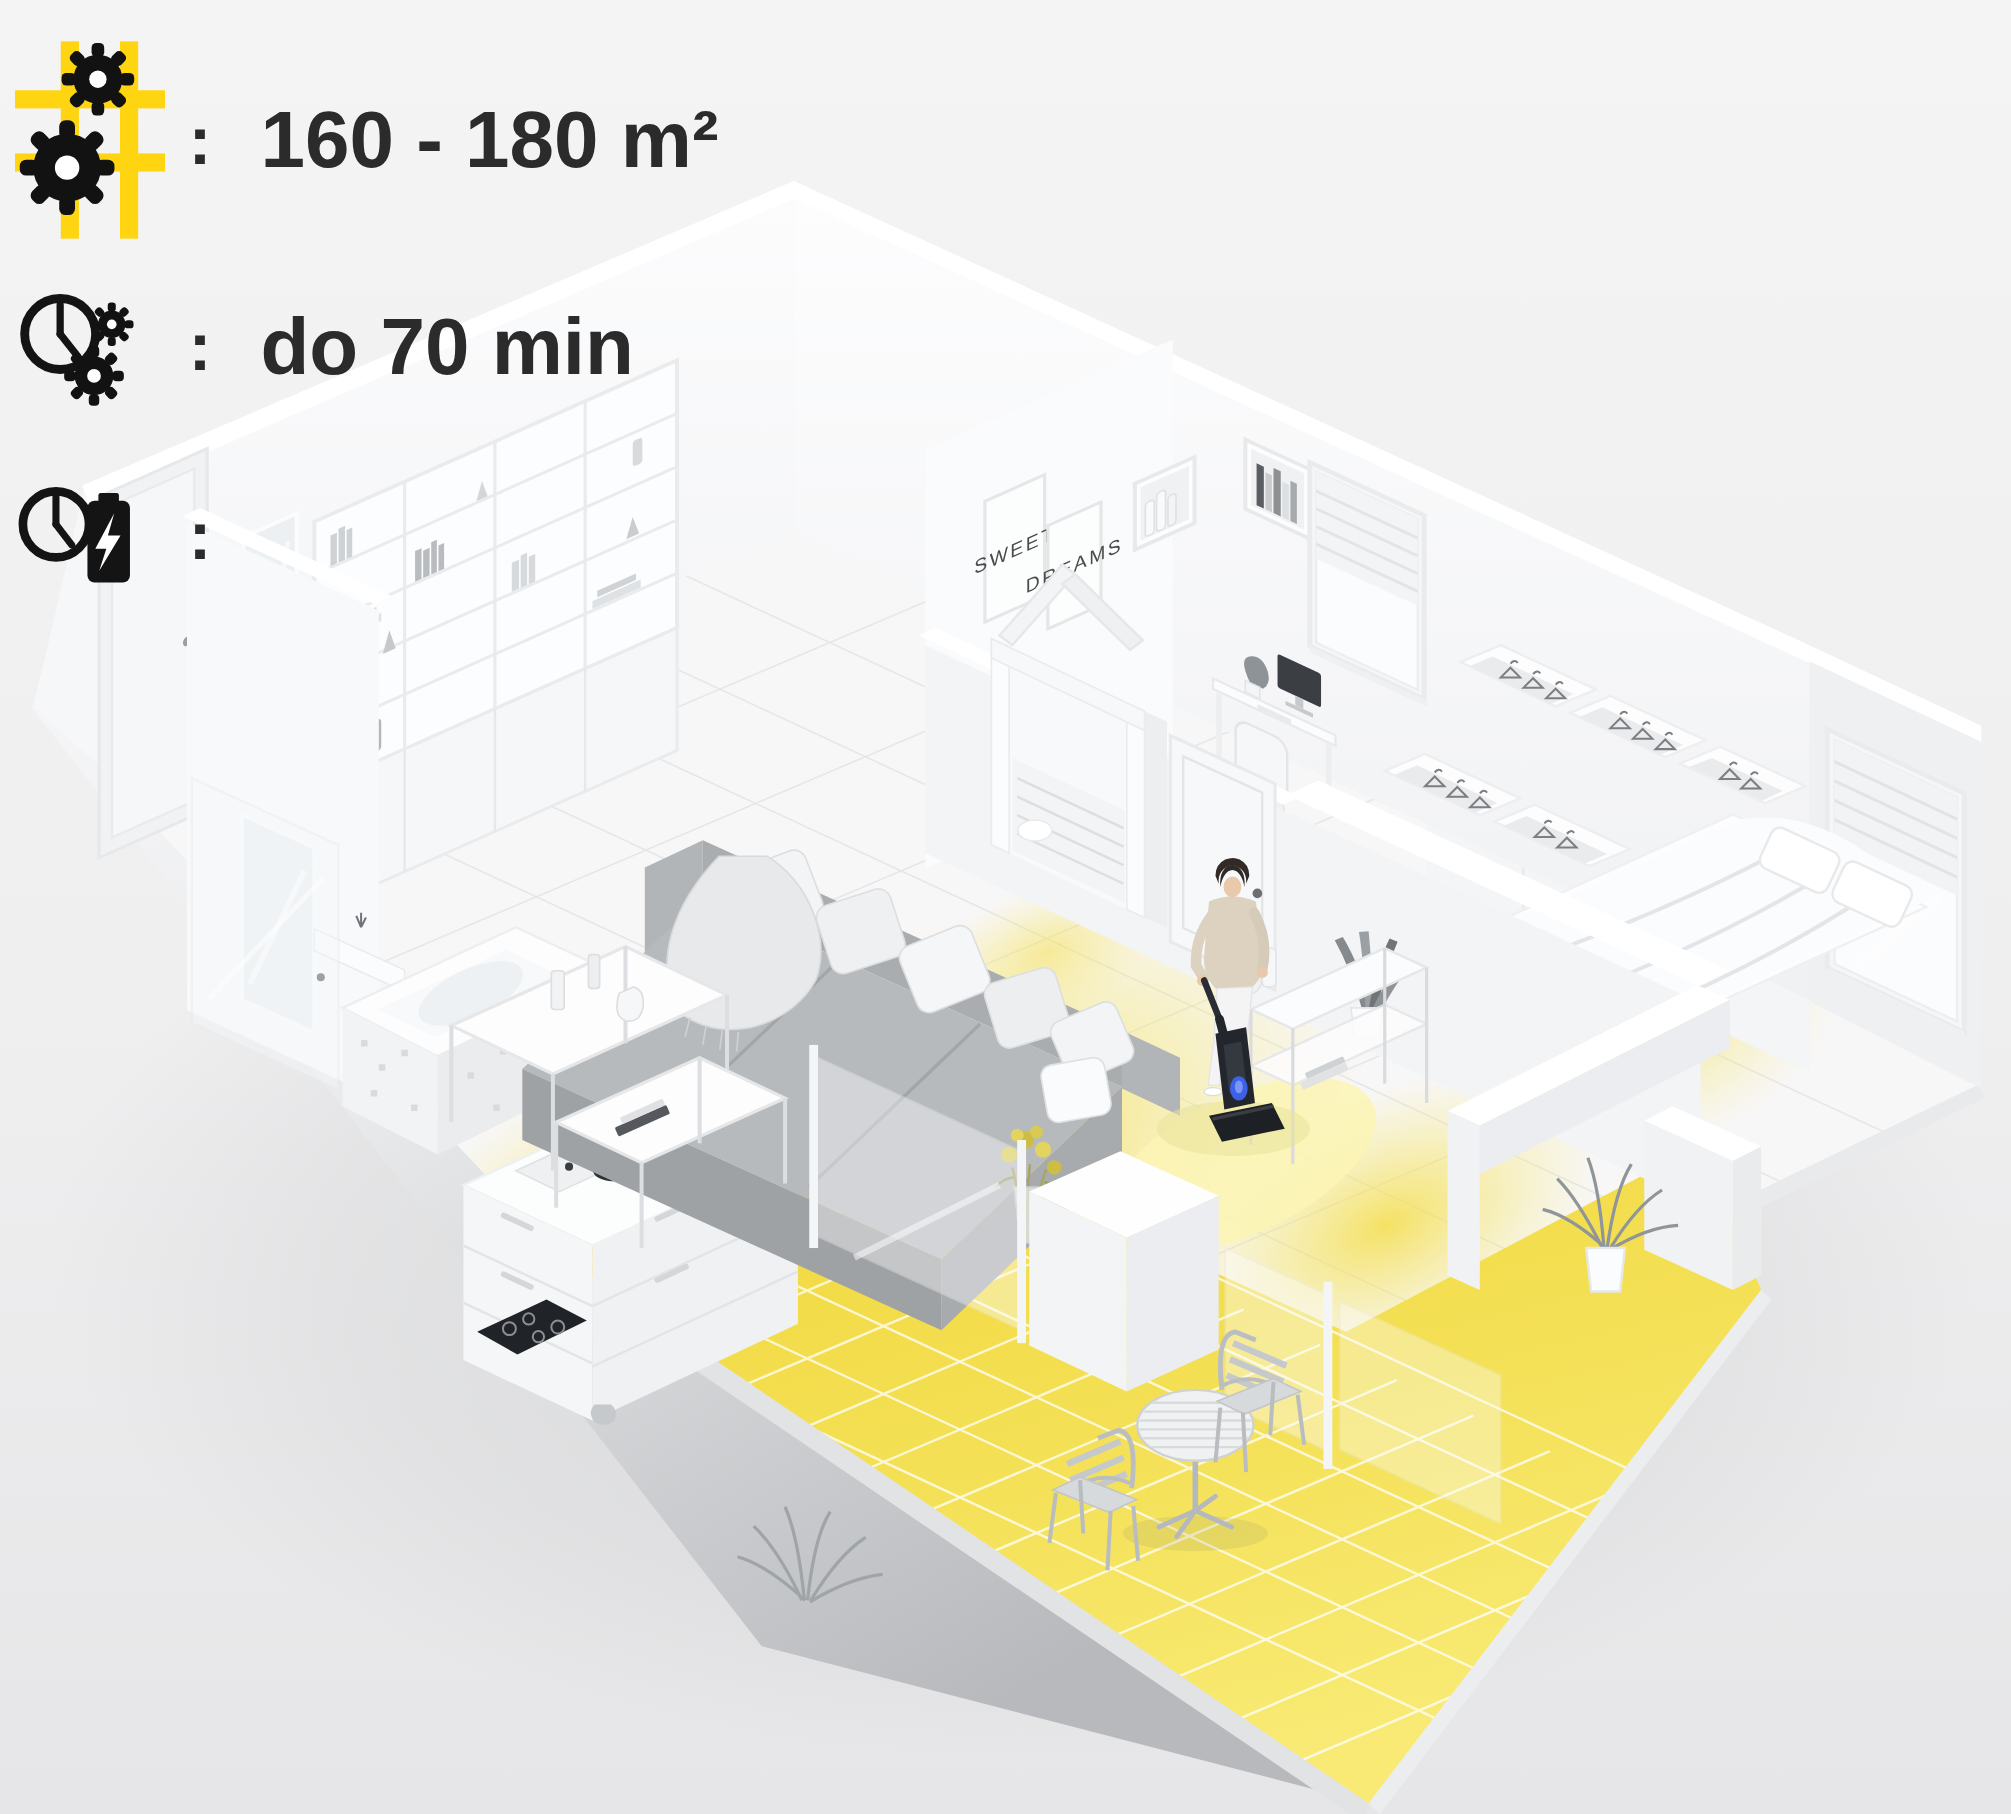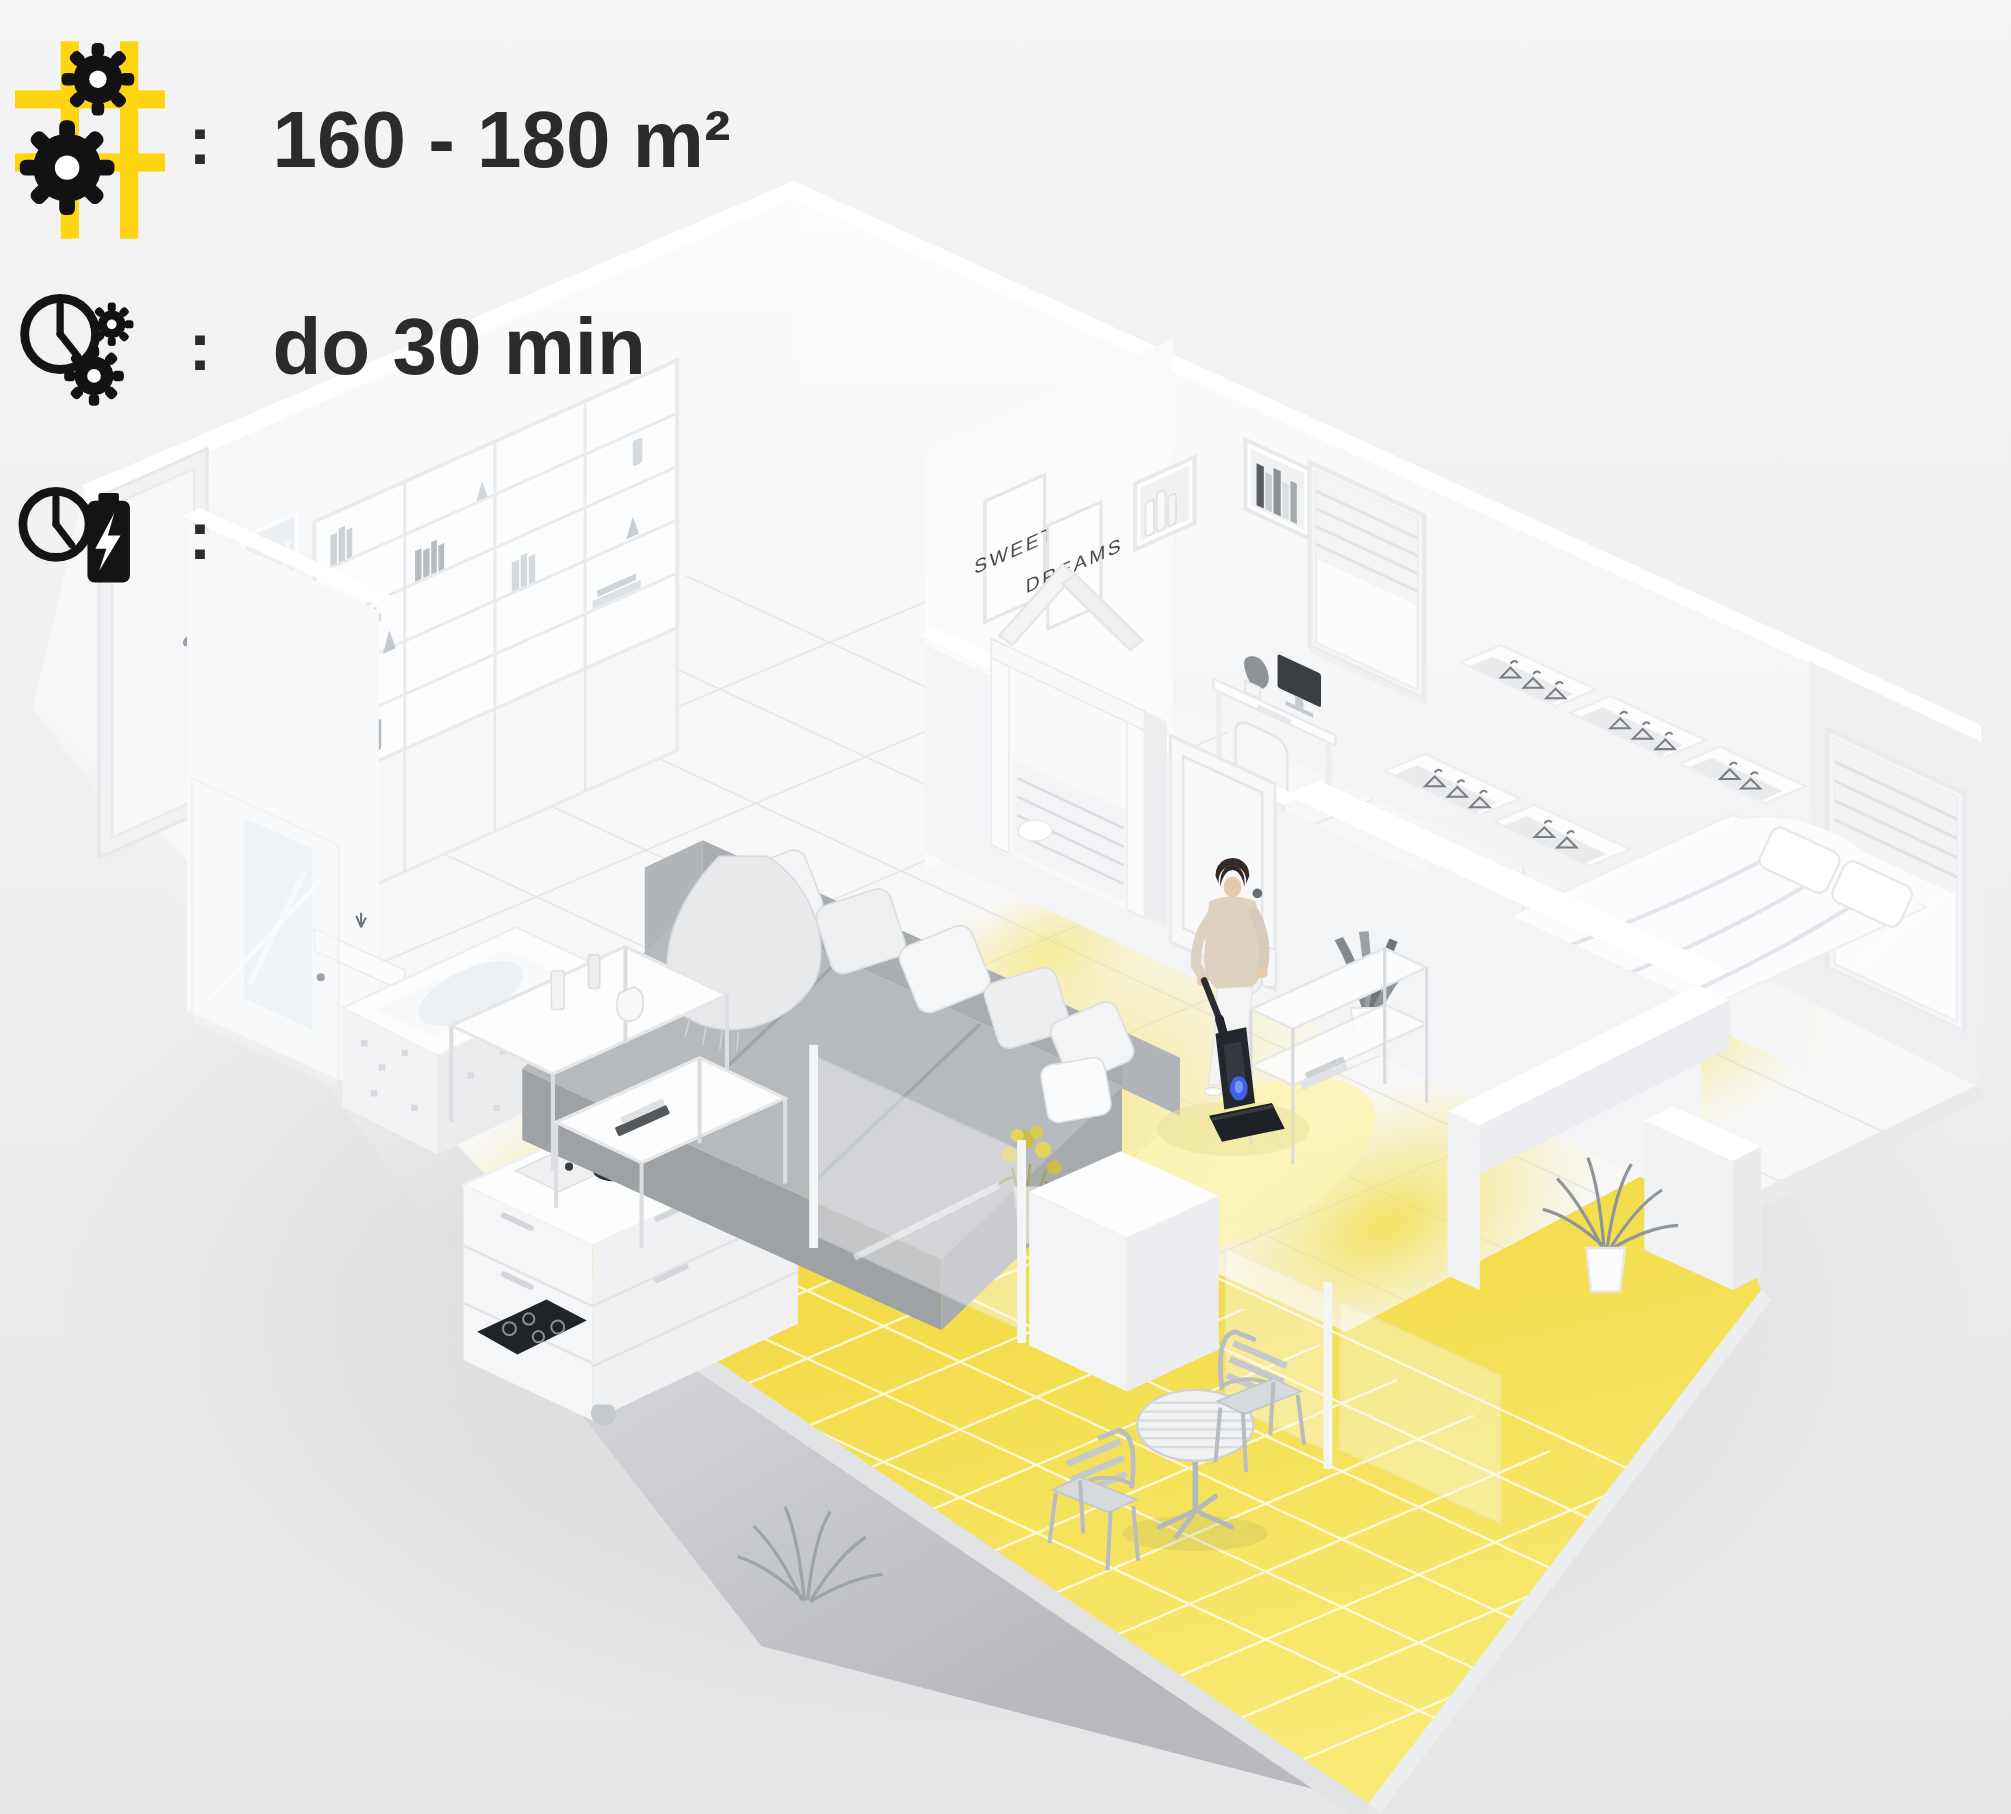--- a/index.html
+++ b/index.html
@@ -10,21 +10,21 @@
   .specs{position:absolute;left:0;top:0;width:887px;height:645px;}
   .spec-row{position:absolute;left:14.5px;display:flex;align-items:center;}
   .row-area{top:40px;}
   .row-runtime{top:284px;}
   .row-charging{top:474px;}
   .spec-icon{width:174px;flex:none;display:flex;align-items:center;justify-content:flex-start;}
   .row-area .spec-icon svg{width:150px;height:200px;}
   .row-runtime .spec-icon svg{width:129px;height:125px;}
   .row-charging .spec-icon svg{width:126px;height:122px;}
   .spec-colon{font-size:69px;font-weight:700;color:var(--text-dark,#2b2b2b);width:52px;text-align:left;line-height:1;}
-  .spec-value{font-size:80px;font-weight:700;color:var(--text-dark,#2b2b2b);margin-left:32px;line-height:1;letter-spacing:0;white-space:pre;}
+  .spec-value{font-size:80px;font-weight:700;color:var(--text-dark,#2b2b2b);margin-left:20px;line-height:1;letter-spacing:0;white-space:pre;}
   .accent-fill{fill:var(--accent-yellow,#FFD512);}
   .poster-text{font-family:"Liberation Sans","DejaVu Sans",sans-serif;font-size:24px;letter-spacing:3px;fill:#4b4b4d;}
 </style>
 </head>
 <body>
 
 <div class="stage">
 
   <svg class="scene" viewBox="0 0 2495 2251">
     <defs>
@@ -726,21 +726,21 @@
               <rect x="-6.5" y="-37" width="13" height="14" rx="5" transform="rotate(225)"></rect>
               <rect x="-6.5" y="-37" width="13" height="14" rx="5" transform="rotate(270)"></rect>
               <rect x="-6.5" y="-37" width="13" height="14" rx="5" transform="rotate(315)"></rect>
               <circle r="24"></circle>
             </g>
             <circle r="8.5" fill="#ffffff"></circle>
           </g>
         </svg>
       </span>
       <span class="spec-colon">:</span>
-      <span class="spec-value">do 30 min</span>
+      <span class="spec-value">do 70 min</span>
     </div>
 
     <div class="spec-row row-charging">
       <span class="spec-icon">
         <svg viewBox="0 0 160 155">
           <circle cx="52" cy="64" r="42" fill="none" stroke="#141414" stroke-width="11"></circle>
           <g stroke="#141414" stroke-width="9" stroke-linecap="round">
             <line x1="52" y1="64" x2="52" y2="30"></line>
               <line x1="52" y1="64" x2="72" y2="90"></line>
           </g>

